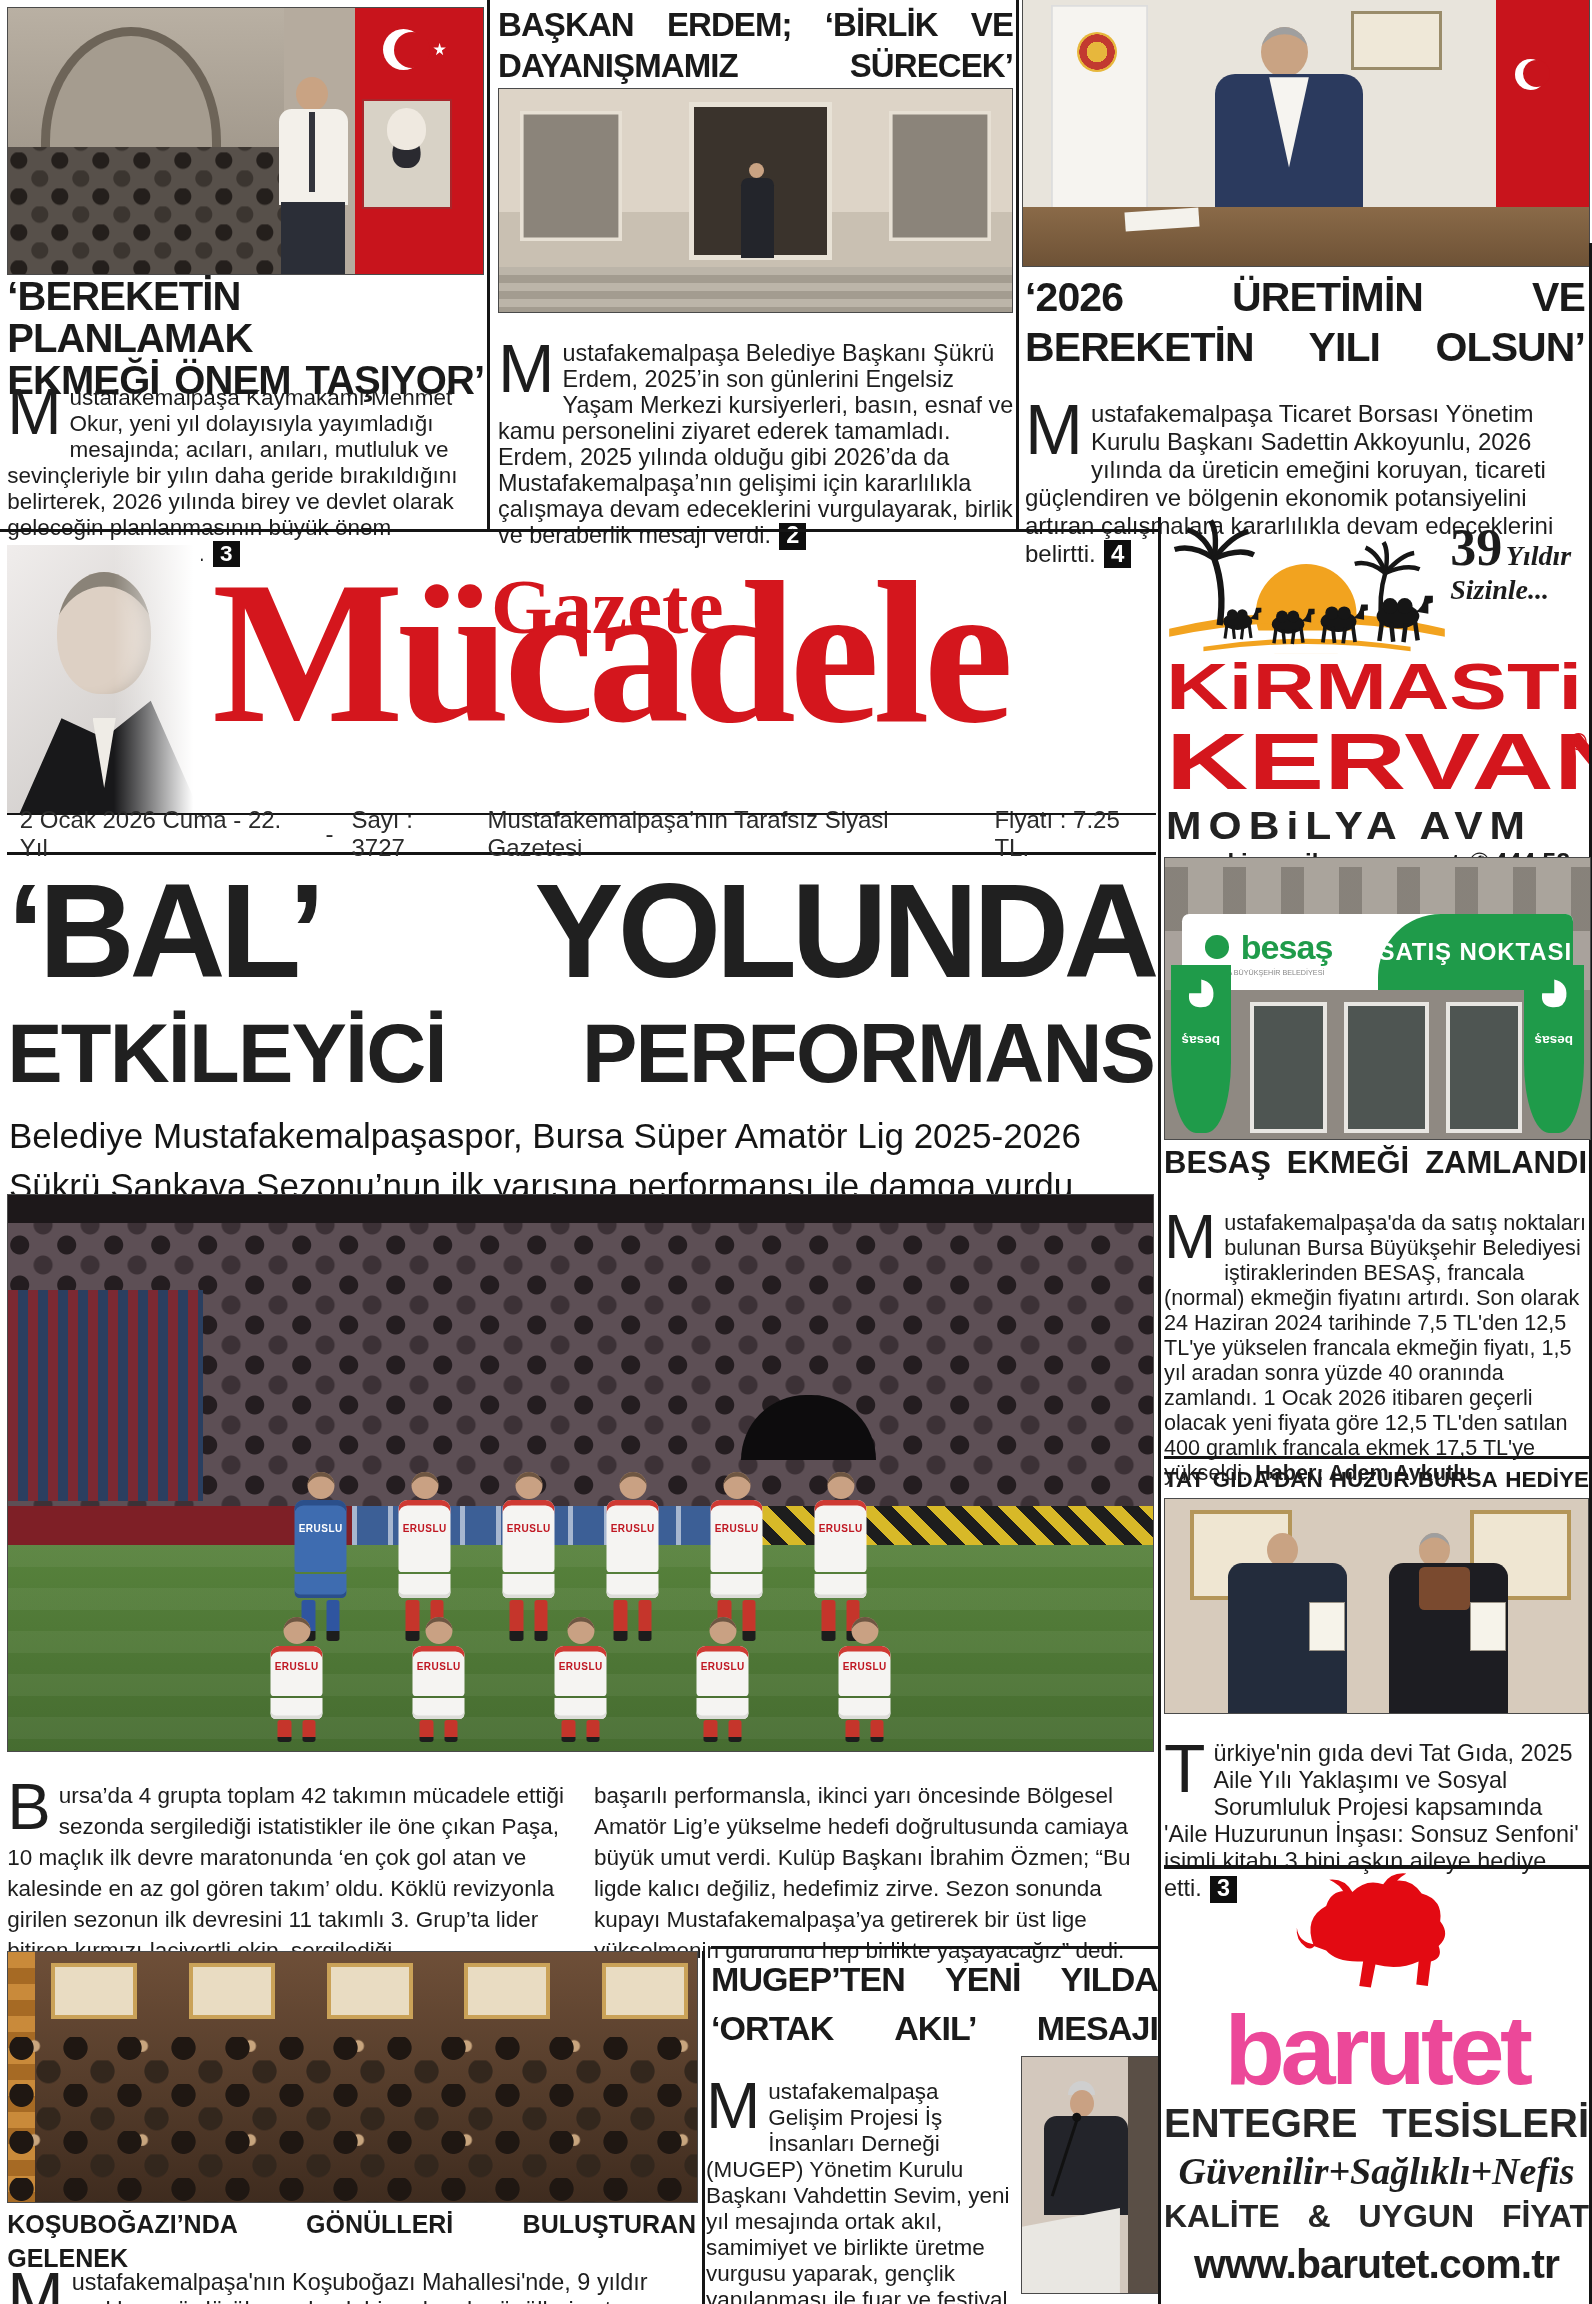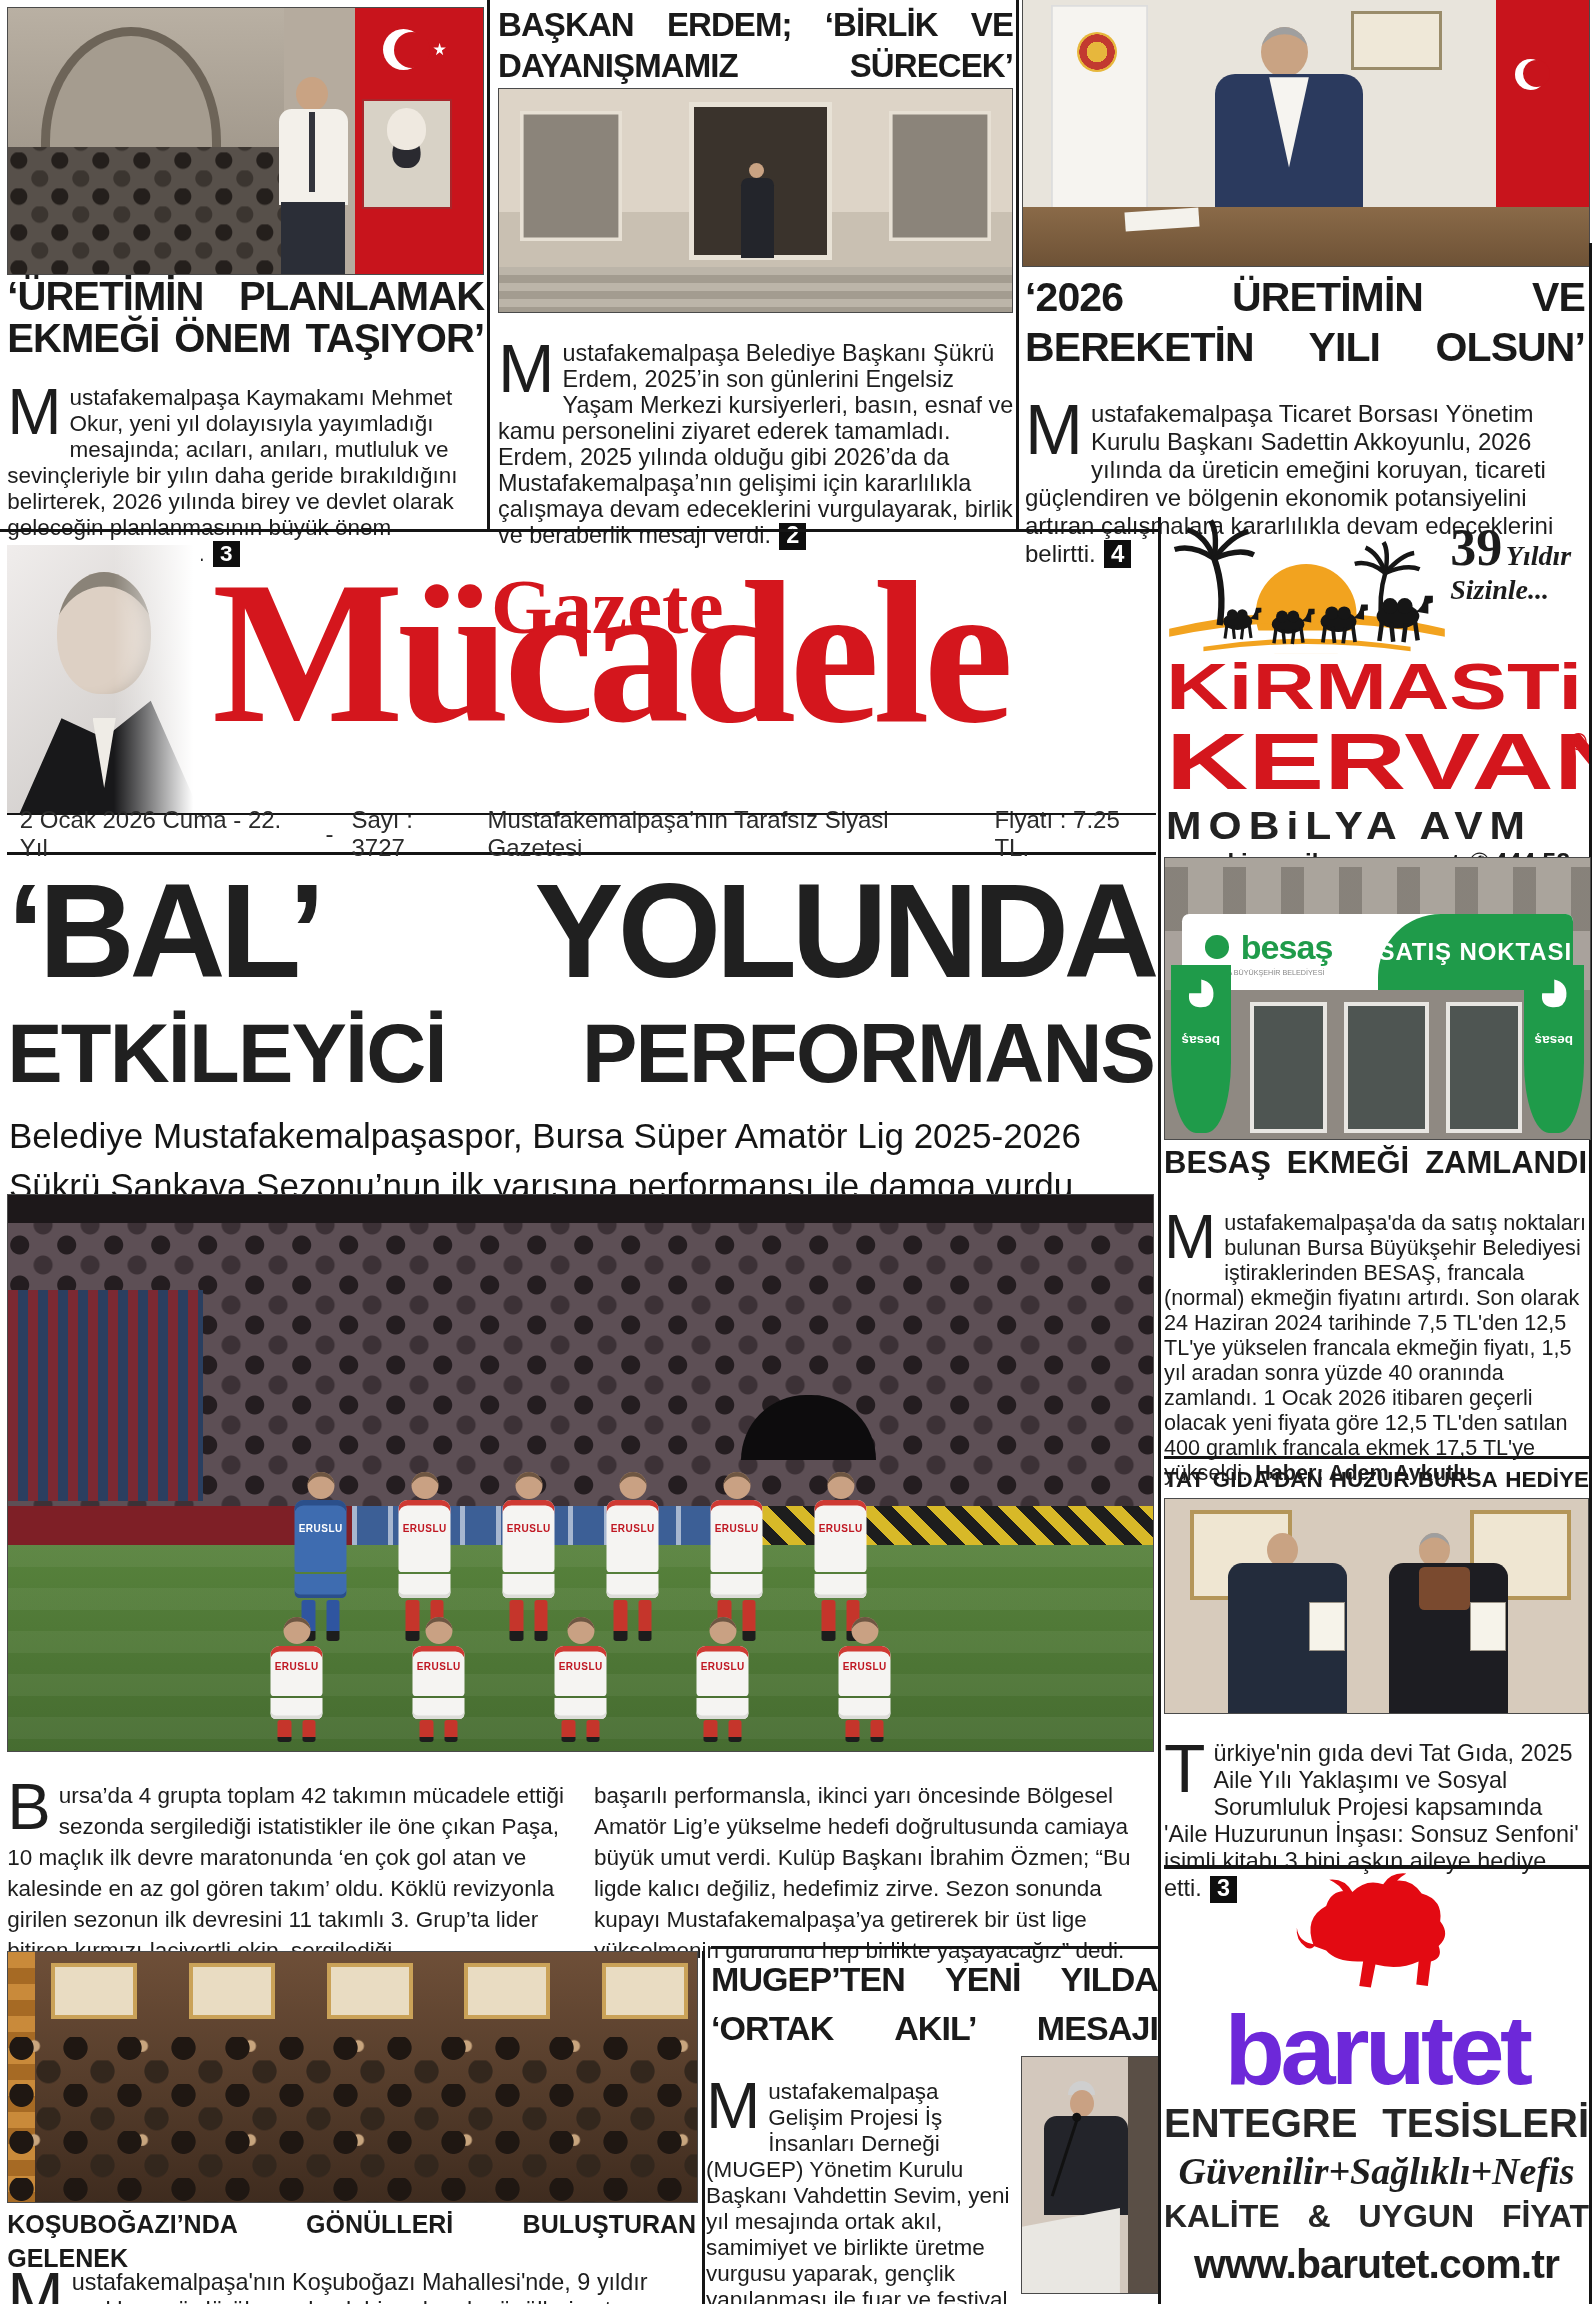--- a/index.html
+++ b/index.html
@@ -225,21 +225,21 @@
   .tt-b1{left:15%;background:#232c3c;} .tt-b2{left:53%;background:#1d1d22;}
   .tt-scarf{position:absolute;left:60%;top:32%;width:12%;height:20%;background:#7a4a2f;border-radius:5.4px;}
   .tt-bk1,.tt-bk2{position:absolute;top:48%;width:34px;height:47px;background:#f6f3ea;border:1.8px solid #9a9387;}
   .tt-bk1{left:34%;} .tt-bk2{left:72%;}
   #tatbody{left:1164px;top:1717px;width:425px;font-size:23.4px;line-height:27px;}
   #rl2{left:1164px;top:1865px;width:425px;height:3.6px;}
 
   #barutet{left:1164px;top:1872px;width:425px;height:432px;}
   #barutet .bull{position:absolute;left:50%;top:0;transform:translateX(-50%);width:225px;height:131px;}
   #bbrand{position:absolute;left:50%;top:128px;transform:translateX(-50%);font-size:99px;line-height:1;
-          font-weight:bold;color:#6d28d9;letter-spacing:-4.5px;}
+          font-weight:bold;color:#ec4899;letter-spacing:-4.5px;}
   #bl1{position:absolute;left:0;top:229px;width:425px;font-size:40px;font-weight:bold;color:#262626;}
   #bl2{position:absolute;left:0;top:277px;width:425px;text-align:center;font-family:"Liberation Serif",serif;
        font-style:italic;font-weight:bold;font-size:38px;color:#1e1e1e;}
   #bl3{position:absolute;left:0;top:326px;width:425px;font-size:32px;font-weight:bold;color:#262626;}
   #bweb{position:absolute;left:0;top:369px;width:425px;text-align:center;font-size:41px;font-weight:bold;color:#1e1e1e;letter-spacing:-0.9px;}
 </style>
 </head>
 <body>
 
 <div class="page">
@@ -255,21 +255,21 @@
     <div class="pa-star"></div>
     <div class="pa-poster">
         <i></i>
       </div>
     <div class="pa-man-head"></div>
     <div class="pa-man-shirt"></div>
     <div class="pa-man-tie"></div>
     <div class="pa-man-pants"></div>
   </div>
   <div class="head" id="headA">
-    <span class="l">‘ÜRETİMİN PLANLAMAK</span>
+    <span class="l">‘BEREKETİN PLANLAMAK</span>
     <span class="l">EKMEĞİ ÖNEM TAŞIYOR’</span>
   </div>
   <p class="body drop" id="bodyA"><span>Mustafakemalpaşa Kaymakamı Mehmet Okur, yeni yıl dolayısıyla yayımladığı mesajında; acıları, anıları, mutluluk ve sevinçleriyle bir yılın daha geride bırakıldığını belirterek, 2026 yılında birey ve devlet olarak geleceğin planlanmasının büyük önem taşıdığını vurguladı.</span><span class="badge">3</span></p>
 
   <div class="vline" id="v1"></div>
 
   <div class="head" id="headB">
     <span class="l">BAŞKAN ERDEM; ‘BİRLİK VE</span>
     <span class="l">DAYANIŞMAMIZ SÜRECEK’</span>
   </div>

